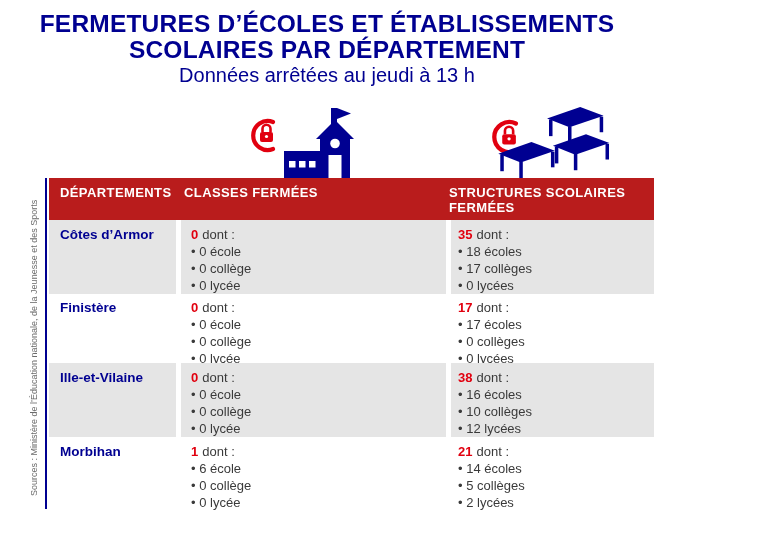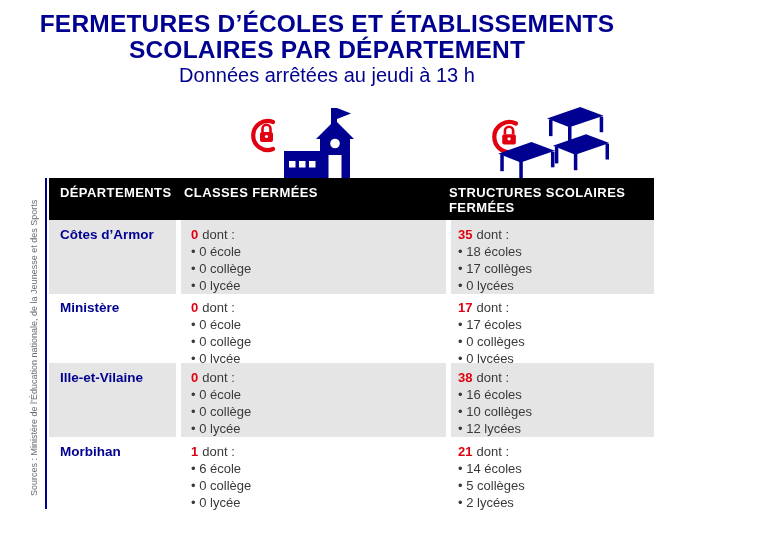--- a/index.html
+++ b/index.html
@@ -20,21 +20,21 @@
   
   .vline{position:absolute;left:45px;top:178px;width:2px;height:331px;background:#000091;}
 
   
   .icon-school{position:absolute;left:247px;top:105px;}
   .icon-desks{position:absolute;left:483px;top:103px;}
 
   
   .table{position:absolute;left:49px;top:178px;width:668px;}
   .thead{display:grid;grid-template-columns:127px 265px 1fr;
-         background:#000000;height:42px;box-sizing:border-box;padding-top:8px;}
+         background:#b91c1c;height:42px;box-sizing:border-box;padding-top:8px;}
   .th{color:#ffffff;font-weight:bold;font-size:13px;line-height:14.5px;
       letter-spacing:.4px;padding-left:11px;}
   .th.c2{padding-left:8px;max-width:185px;}
   .th.c3{padding-left:8px;}
 
   .trow{display:grid;grid-template-columns:127px 265px 1fr;column-gap:5px;width:100%;}
   .trow .cell{box-sizing:border-box;padding:6px 0 0 11px;}
   .trow .cell.c2{padding-left:10px;}
   .trow .cell.c3{padding-left:7px;}
   .trow.shaded .cell{background:#e5e5e5;}
@@ -131,21 +131,21 @@
       <div class="cell c3">
         <div class="cellline"><span class="num">35</span><span>dont :</span></div>
         <div class="cellline bullet">18 écoles</div>
         <div class="cellline bullet">17 collèges</div>
         <div class="cellline bullet">0 lycées</div>
       </div>
     </div>
 
     <div class="trow r1">
       <div class="cell c1">
-        <div class="dep">Ministère</div>
+        <div class="dep">Finistère</div>
       </div>
       <div class="cell c2">
         <div class="cellline"><span class="num">0</span><span>dont :</span></div>
         <div class="cellline bullet">0 école</div>
         <div class="cellline bullet">0 collège</div>
         <div class="cellline bullet">0 lycée</div>
       </div>
       <div class="cell c3">
         <div class="cellline"><span class="num">17</span><span>dont :</span></div>
         <div class="cellline bullet">17 écoles</div>

